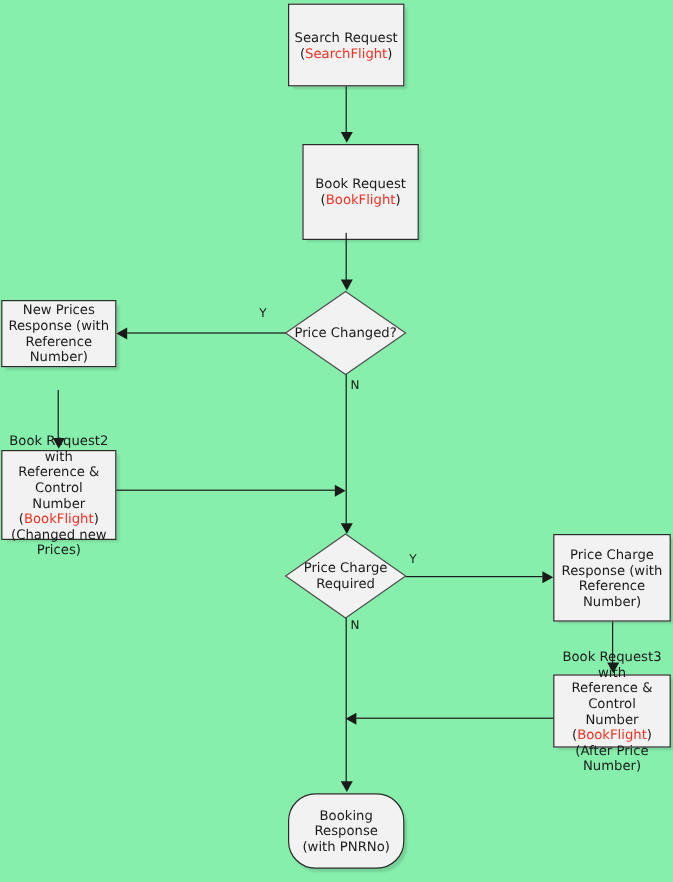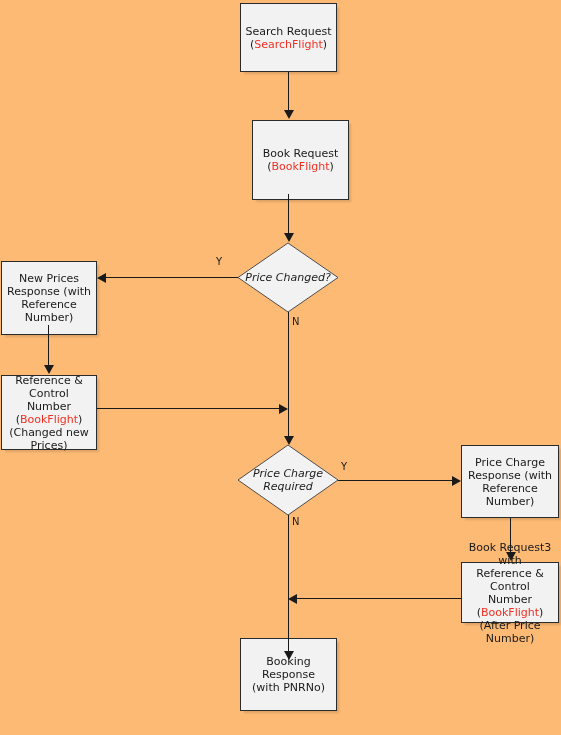--- a/index.html
+++ b/index.html
@@ -7,21 +7,21 @@
     padding: 0;
     background: #ffffff;
   }
   body {
     font-family: "DejaVu Sans", "Liberation Sans", sans-serif;
   }
   #canvas {
     position: relative;
     width: 561px;
     height: 735px;
-    background: #fdba74;
+    background: #86efac;
     overflow: hidden;
   }
   
   .node {
     position: absolute;
     box-sizing: border-box;
     background: #f2f2f2;
     border: 1px solid #2b2b2b;
     box-shadow: 3px 3px 2px -1px rgba(0,0,0,0.13);
     display: flex;
@@ -35,21 +35,20 @@
   .node .inner {
     padding: 0 3px;
     width: 100%;
   }
   .accent {
     color: #ef3124;
   }
   .diamond {
     position: absolute;
     box-sizing: border-box;
-    font-style: italic;
   }
   .diamond svg {
     position: absolute;
     left: 0;
     top: 0;
     overflow: visible;
   }
   .diamond .dlabel {
     position: absolute;
     left: 0;
@@ -117,30 +116,31 @@
     </div>
   </div>
 
   <div class="diamond" style="left:238px; top:243px; width:100px; height:69px;">
     <svg width="100" height="69" viewBox="0 0 100 69">
       <polygon points="50,0 100,34.5 50,69 0,34.5" fill="#f2f2f2" stroke="#4d4d4d" stroke-width="1"></polygon>
     </svg>
     <div class="dlabel">Price Changed?</div>
   </div>
 
-  <div class="node" style="left:1px; top:261px; width:96px; height:74px;align-items:center;">
+  <div class="node" style="left:1px; top:250px; width:96px; height:56px;align-items:center;">
     <div class="inner">
       <div>New Prices</div>
       <div>Response (with</div>
       <div>Reference Number)</div>
     </div>
   </div>
 
   <div class="node" style="left:1px; top:375px; width:96px; height:75px;">
     <div class="inner">
+      <div>Book Request2 with</div>
       <div>Reference &amp; Control</div>
       <div>Number</div>
       <div><span>(</span><span class="accent">BookFlight</span><span>)</span></div>
       <div>(Changed new Prices)</div>
     </div>
   </div>
 
   <div class="diamond" style="left:238px; top:445px; width:100px; height:70px;">
     <svg width="100" height="70" viewBox="0 0 100 70">
       <polygon points="50,0 100,35 50,70 0,35" fill="#f2f2f2" stroke="#4d4d4d" stroke-width="1"></polygon>
@@ -164,21 +164,21 @@
   <div class="node" style="left:461px; top:562px; width:98px; height:61px;">
     <div class="inner">
       <div>Book Request3 with</div>
       <div>Reference &amp; Control</div>
       <div>Number</div>
       <div><span>(</span><span class="accent">BookFlight</span><span>)</span></div>
       <div>(After Price Number)</div>
     </div>
   </div>
 
-  <div class="node" style="left:240px; top:638px; width:97px; height:73px;">
+  <div class="node" style="left:240px; top:661px; width:97px; height:63px;border-radius:23px;">
     <div class="inner">
       <div>Booking Response</div>
       <div>(with PNRNo)</div>
     </div>
   </div>
 
   <div class="edge-v" style="left:288px; top:72px; height:39px;"></div>
   <div class="arrow down" style="left:284px; top:110px;"></div>
 
   <div class="edge-v" style="left:288px; top:194px; height:40px;"></div>

